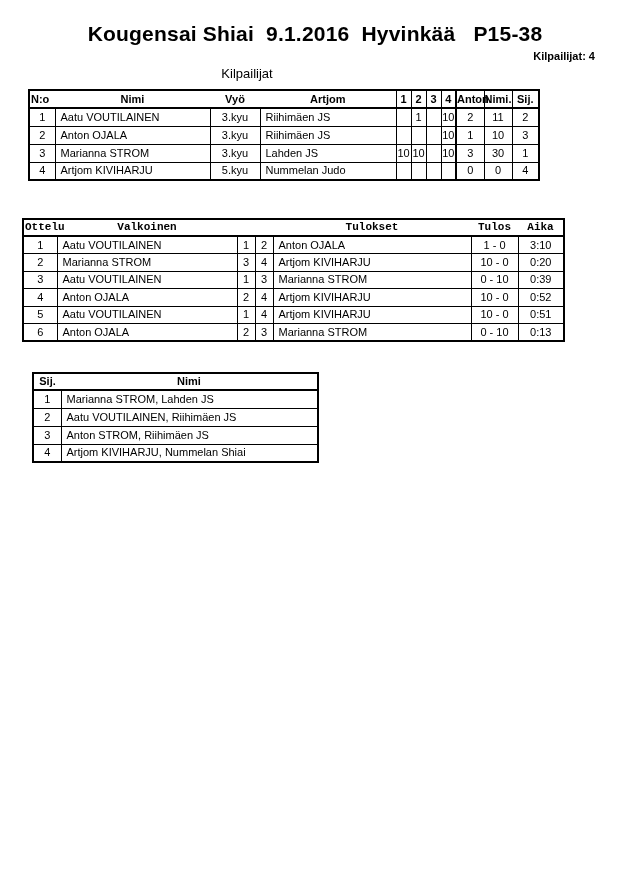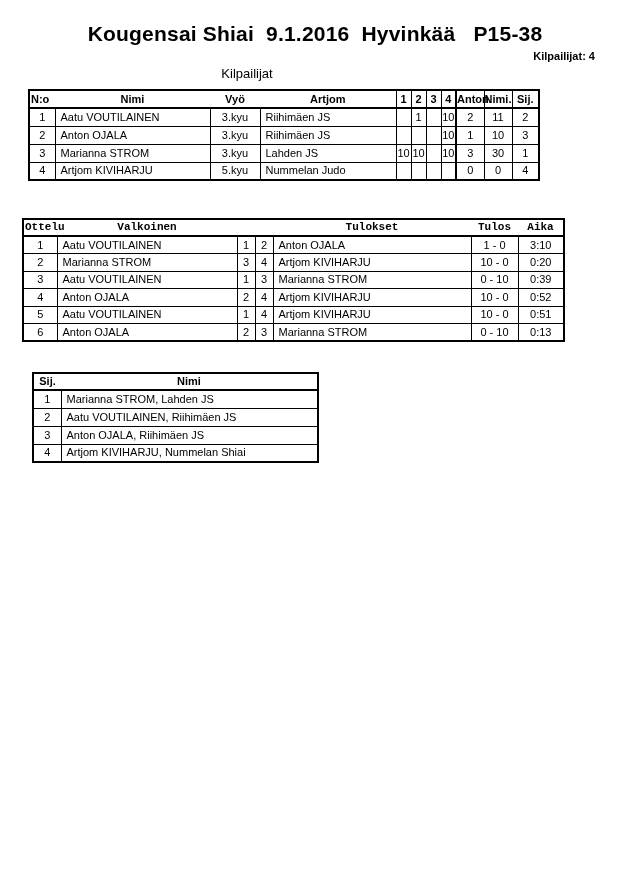--- a/index.html
+++ b/index.html
@@ -266,21 +266,21 @@
     <tr>
       <td class="ac">1</td>
       <td class="al">Marianna STROM, Lahden JS</td>
     </tr>
     <tr>
       <td class="ac">2</td>
       <td class="al">Aatu VOUTILAINEN, Riihimäen JS</td>
     </tr>
     <tr>
       <td class="ac">3</td>
-      <td class="al">Anton OJALA, Riihimäen JS</td>
+      <td class="al">Anton STROM, Riihimäen JS</td>
     </tr>
     <tr>
       <td class="ac">4</td>
       <td class="al">Artjom KIVIHARJU, Nummelan Shiai</td>
     </tr>
   </tbody>
     </table>
 
 </div>
 

